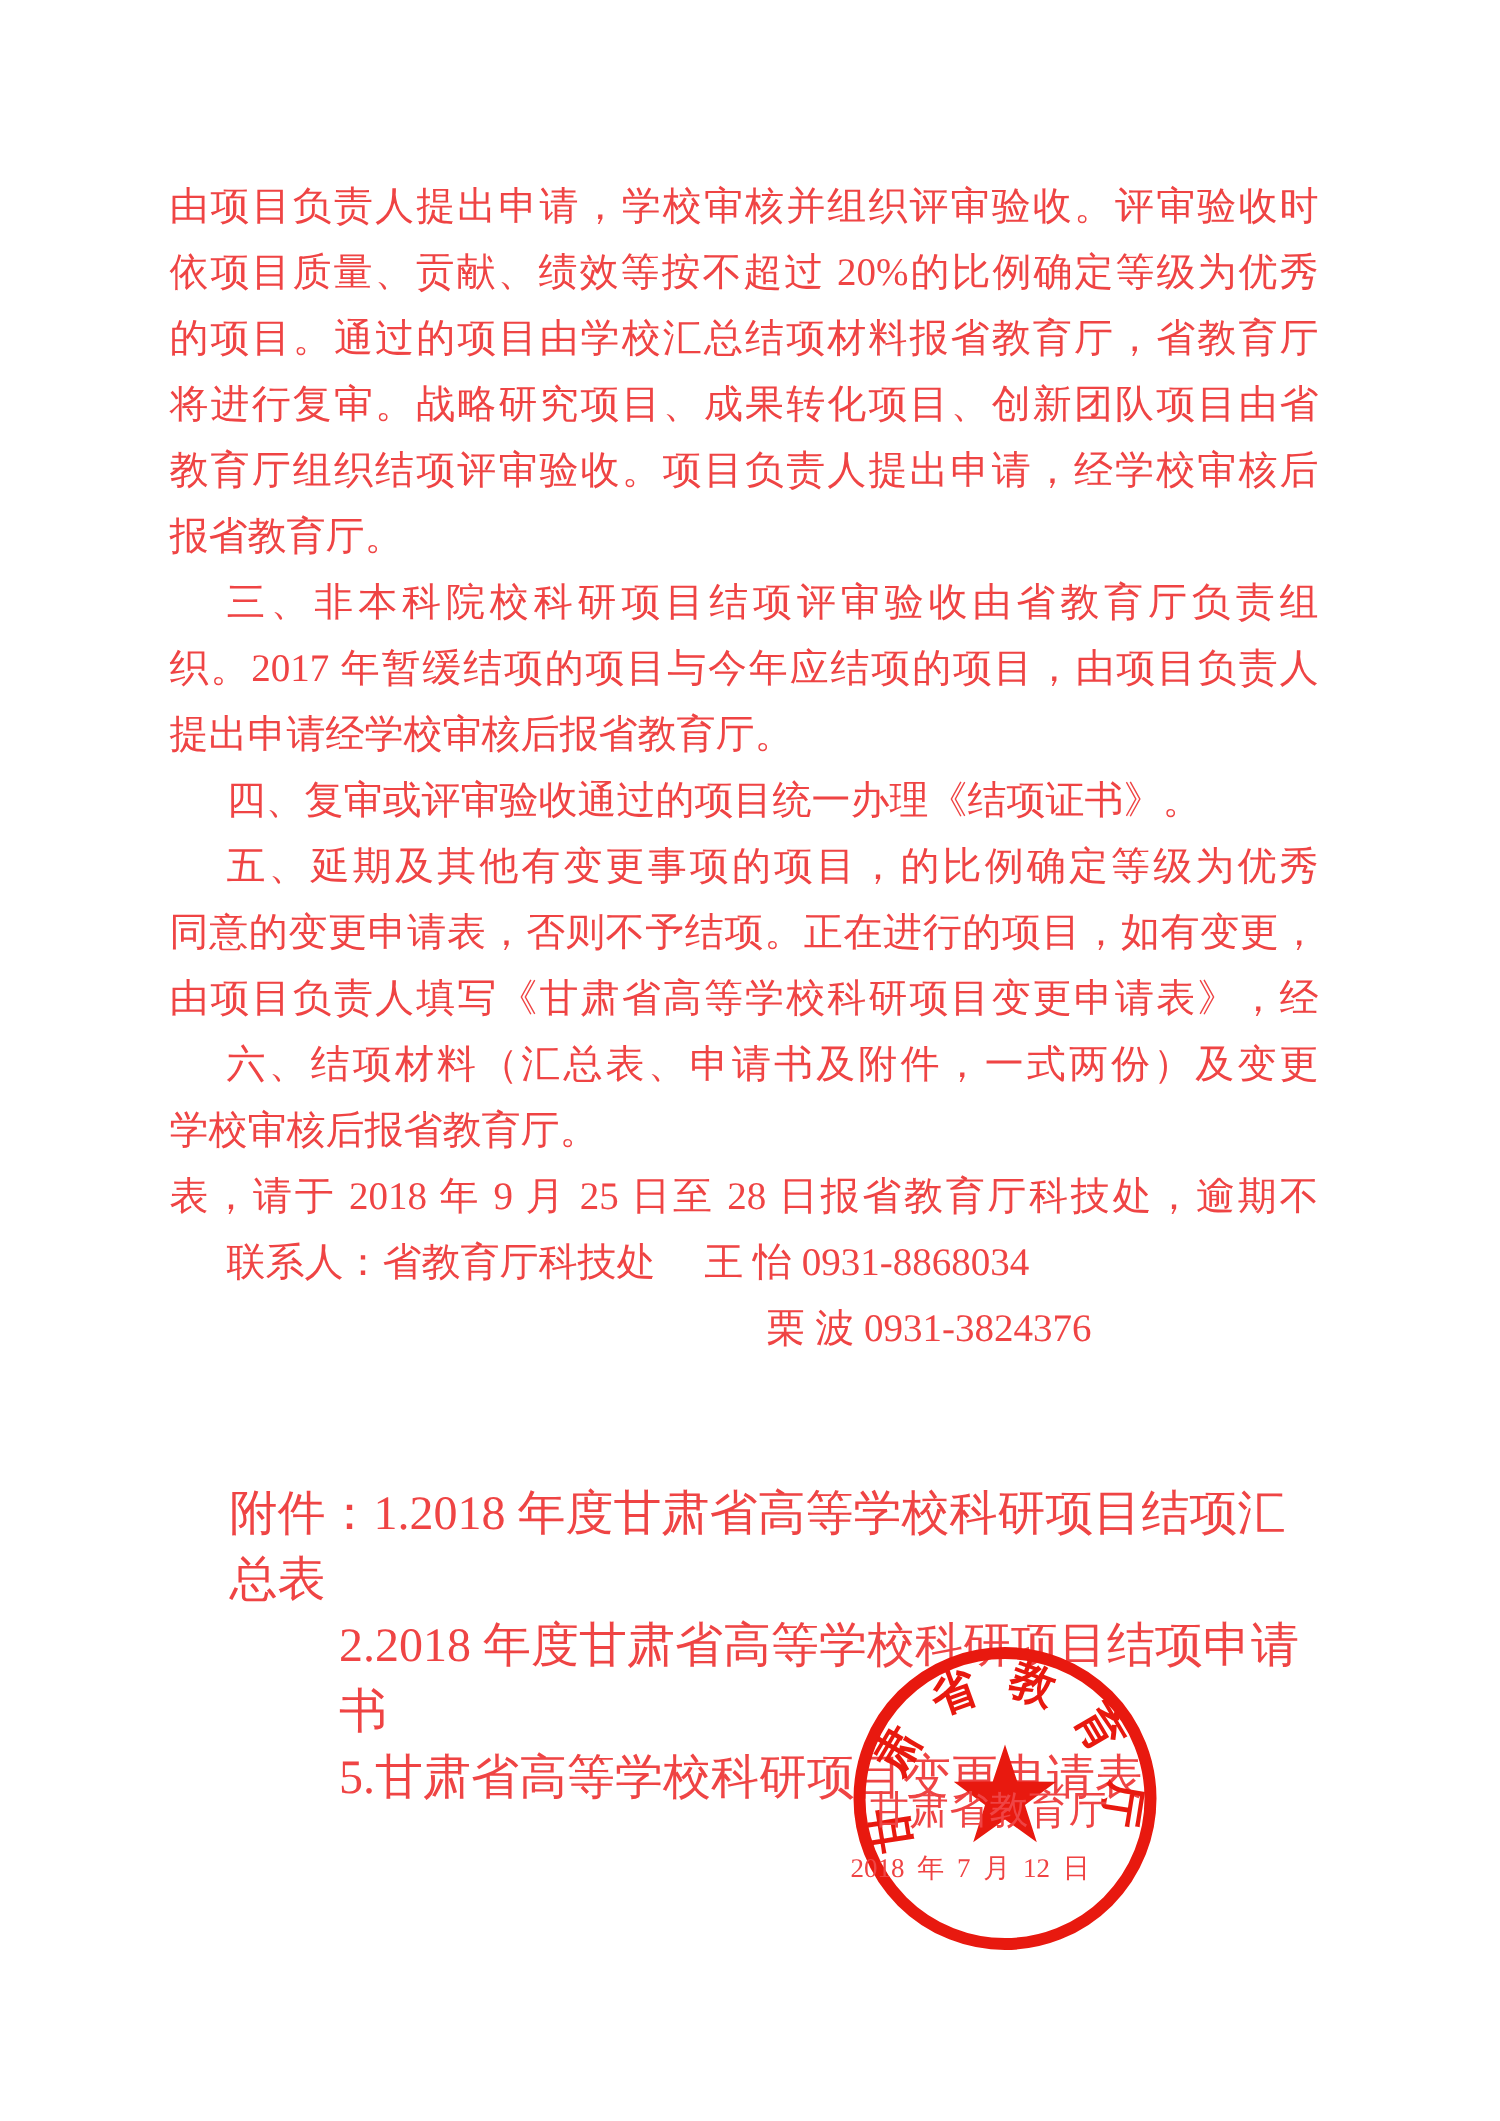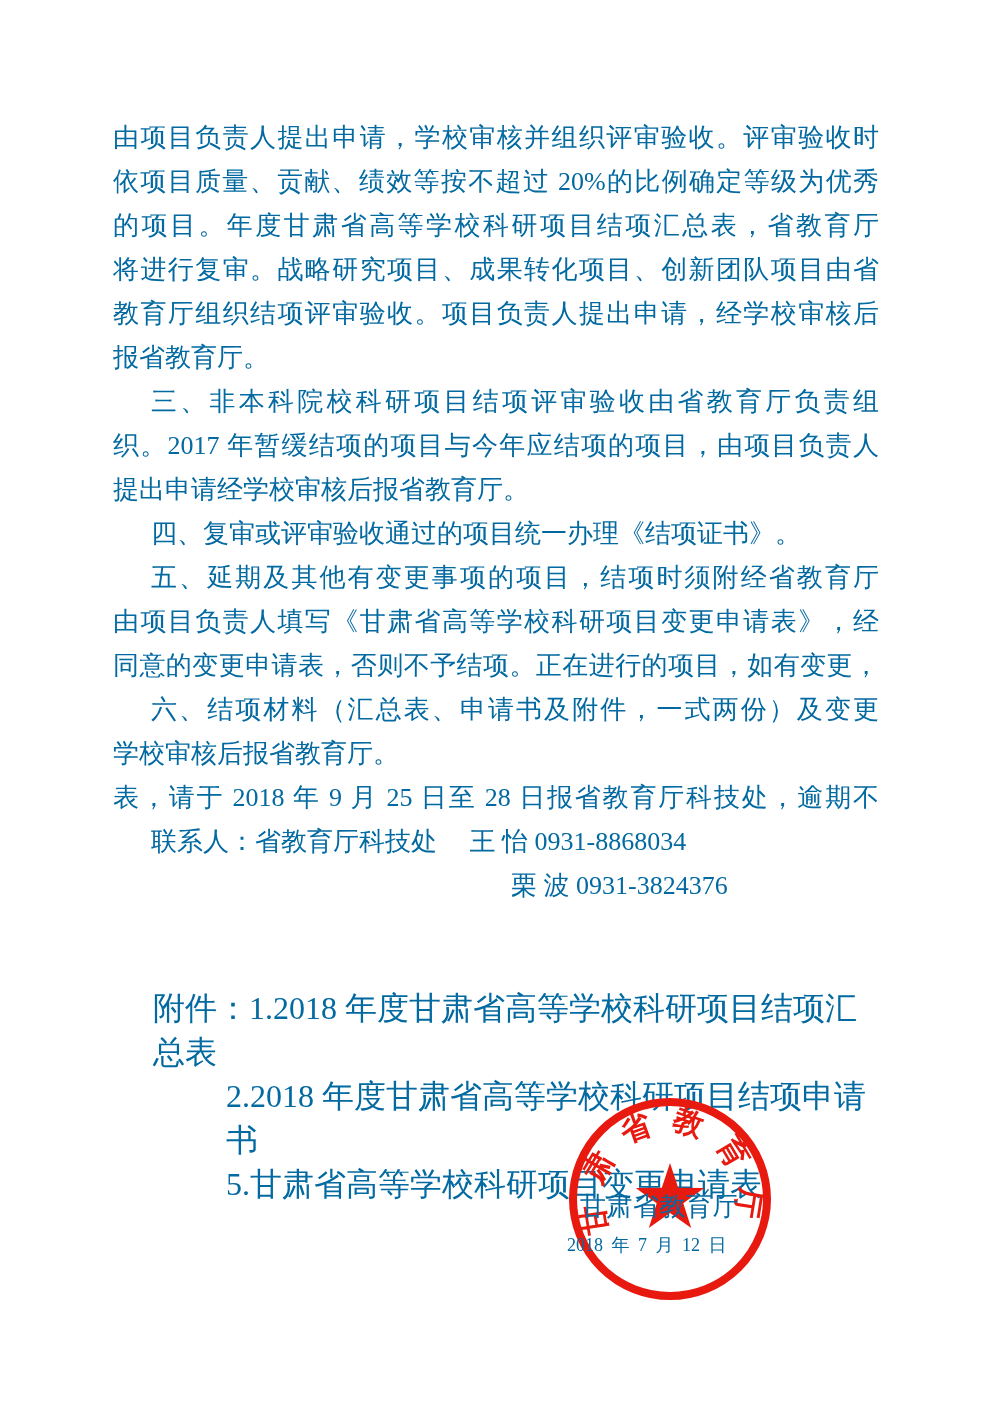--- a/index.html
+++ b/index.html
@@ -1,20 +1,20 @@
 <!DOCTYPE html>
 <html><head>
 <meta charset="utf-8">
 <style>
   html,body { margin:0; padding:0; background:#ffffff; }
   .page {
     position:relative;
     width:973px; height:1414px;
     background:#ffffff;
-    color:#0369a1;
+    color:#ef4444;
     font-family:"Liberation Serif","DejaVu Serif",serif;
     overflow:hidden;
   }
   .body-text {
     position:absolute; left:113px; top:116px; width:766px;
     font-size:26px; line-height:44px;
   }
   .tl { text-align:justify; }
   .tl.j { text-align-last:justify; }
   .tl.i { padding-left:38px; }
@@ -36,31 +36,31 @@
   }
 </style>
 </head>
 <body>
 
 <div class="page">
 
   <div class="body-text">
     <div class="tl j">由项目负责人提出申请，学校审核并组织评审验收。评审验收时</div>
     <div class="tl j">依项目质量、贡献、绩效等按不超过 20%的比例确定等级为优秀</div>
-    <div class="tl j">的项目。年度甘肃省高等学校科研项目结项汇总表，省教育厅</div>
+    <div class="tl j">的项目。通过的项目由学校汇总结项材料报省教育厅，省教育厅</div>
     <div class="tl j">将进行复审。战略研究项目、成果转化项目、创新团队项目由省</div>
     <div class="tl j">教育厅组织结项评审验收。项目负责人提出申请，经学校审核后</div>
     <div class="tl">报省教育厅。</div>
     <div class="tl j i">三、非本科院校科研项目结项评审验收由省教育厅负责组</div>
     <div class="tl j">织。2017 年暂缓结项的项目与今年应结项的项目，由项目负责人</div>
     <div class="tl">提出申请经学校审核后报省教育厅。</div>
     <div class="tl i">四、复审或评审验收通过的项目统一办理《结项证书》。</div>
-    <div class="tl j i">五、延期及其他有变更事项的项目，结项时须附经省教育厅</div>
+    <div class="tl j i">五、延期及其他有变更事项的项目，的比例确定等级为优秀</div>
+    <div class="tl j">同意的变更申请表，否则不予结项。正在进行的项目，如有变更，</div>
     <div class="tl j">由项目负责人填写《甘肃省高等学校科研项目变更申请表》，经</div>
-    <div class="tl j">同意的变更申请表，否则不予结项。正在进行的项目，如有变更，</div>
     <div class="tl j i">六、结项材料（汇总表、申请书及附件，一式两份）及变更</div>
     <div class="tl">学校审核后报省教育厅。</div>
     <div class="tl j">表，请于 2018 年 9 月 25 日至 28 日报省教育厅科技处，逾期不</div>
     <div class="tl i">联系人：省教育厅科技处　 王 怡 0931-8868034</div>
     <div class="tl c2">栗 波 0931-3824376</div>
   </div>
 
   <div class="attach">
     <div class="a1">附件：1.2018 年度甘肃省高等学校科研项目结项汇总表</div>
     <div class="a2">2.2018 年度甘肃省高等学校科研项目结项申请书</div>

